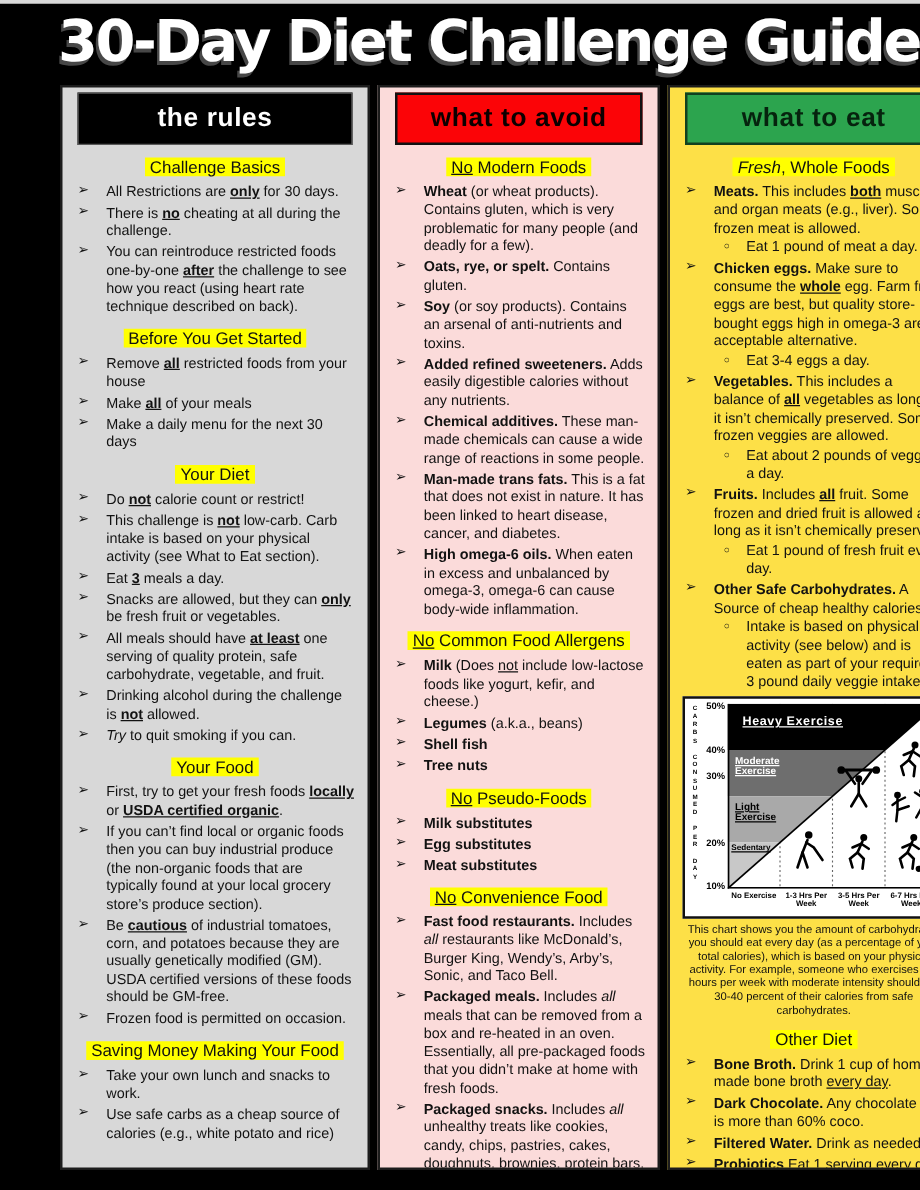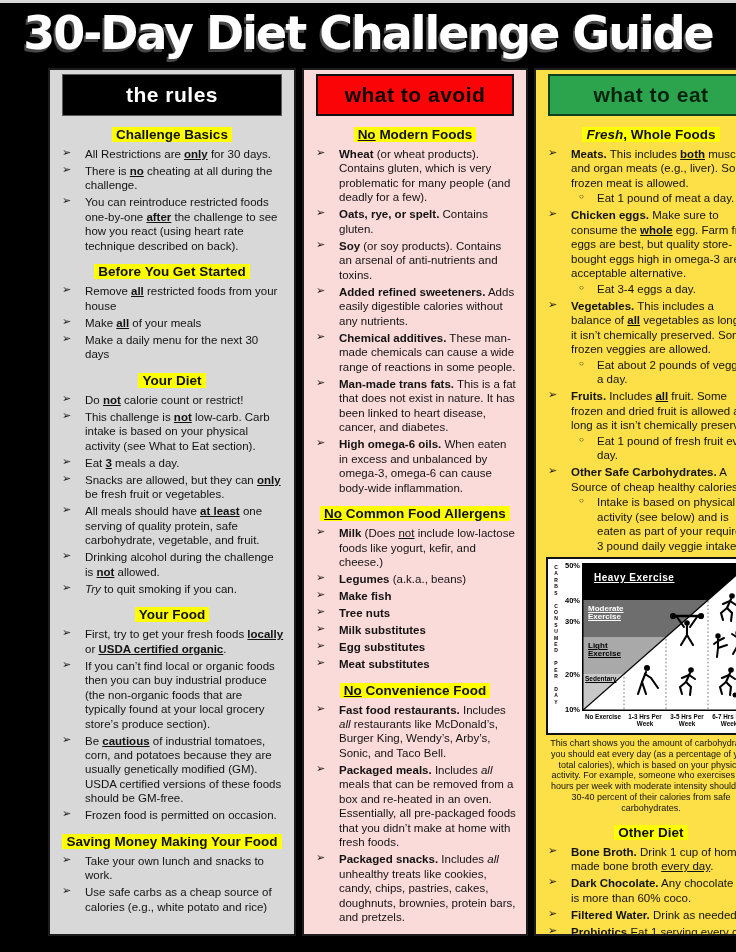--- a/index.html
+++ b/index.html
@@ -1,34 +1,34 @@
 <!DOCTYPE html>
 <html><head>
 <meta charset="utf-8">
 <style>
   html,body{margin:0;padding:0;background:#000;}
   *{box-sizing:border-box;}
   .page{position:relative;width:736px;height:952px;background:#000;overflow:hidden;
         font-family:"Liberation Sans","DejaVu Sans",sans-serif;}
   .top-strip{position:absolute;top:0;left:0;width:736px;height:3px;background:#d9d9d9;}
-  .title{position:absolute;top:6px;left:0;width:736px;text-align:center;color:#fff;
+  .title{position:absolute;top:6px;left:0;width:736px;text-align:right;color:#fff;
          font-family:"DejaVu Sans",sans-serif;font-weight:bold;font-size:46px;
          letter-spacing:-2px;white-space:nowrap;text-shadow:-2px 3px 0 #474747;}
   .cols{position:absolute;top:68px;left:8px;width:720px;height:924px;display:flex;gap:6px;margin-left:40px;}
   .col{height:868px;overflow:hidden;border:2px solid #1c1c1c;padding:0 9px 4px 9px;}
   .col-rules{width:248px;background:#d8d8d8;}
   .col-avoid{width:226px;background:#fbdbda;}
   .col-eat{width:234px;background:#fde047;}
   .col-head{height:42px;margin:4px 3px 8px 3px;display:flex;align-items:center;justify-content:center;
             font-weight:bold;font-size:21px;letter-spacing:.5px;}
   .head-rules{background:#000;color:#fff;border:1px solid #5a5a5a;}
   .head-avoid{background:#fb0407;color:#0c0000;border:2px solid #111;}
   .head-eat{background:#2ca44e;color:#06230e;border:2px solid #11401f;}
   .sec-head{text-align:center;margin:9px 0 4px 0;}
-  .sec-head .hl{background:#ffff00;padding:0 4px;font-weight:bold;font-size:13.5px;color:#111;}
+  .sec-head .hl{background:#ffff00;padding:0 4px;font-weight:normal;font-size:13.5px;color:#111;}
   ul.items{list-style:none;margin:0;padding:0;}
   ul.items>li{position:relative;padding-left:26px;margin:0 0 2.5px 0;
               font-size:11.5px;line-height:1.26;color:#121212;}
   ul.items>li::before{content:"➢";position:absolute;left:3px;top:-1px;font-size:11px;color:#111;}
   ul.sub{list-style:none;margin:1px 0 0 0;padding:0;}
   ul.sub>li{position:relative;padding-left:26px;margin:0 0 1px 0;font-size:11.5px;line-height:1.26;color:#121212;}
   ul.sub>li::before{content:"○";position:absolute;left:8px;top:1px;font-size:8px;color:#111;}
   b{font-weight:bold;} i{font-style:italic;} u{text-decoration:underline;}
   
   .chart-box{position:relative;width:210px;height:178px;margin:4px auto 2px auto;
@@ -118,25 +118,26 @@
             <li><b>Chemical additives.</b> These man-made chemicals can cause a wide range of reactions in some people.</li>
             <li><b>Man-made trans fats.</b> This is a fat that does not exist in nature. It has been linked to heart disease, cancer, and diabetes.</li>
             <li><b>High omega-6 oils.</b> When eaten in excess and unbalanced by omega-3, omega-6 can cause body-wide inflammation.</li>
           </ul>
         </div>
       <div>
           <div class="sec-head"><span class="hl"><u>No</u> Common Food Allergens</span></div>
           <ul class="items">
             <li><b>Milk</b> (Does <u>not</u> include low-lactose foods like yogurt, kefir, and cheese.)</li>
             <li><b>Legumes</b> (a.k.a., beans)</li>
-            <li><b>Make fish</b></li>
+            <li><b>Shell fish</b></li>
             <li><b>Tree nuts</b></li>
           </ul>
         </div>
       <div>
+          <div class="sec-head"><span class="hl"><u>No</u> Pseudo-Foods</span></div>
           <ul class="items">
             <li><b>Milk substitutes</b></li>
             <li><b>Egg substitutes</b></li>
             <li><b>Meat substitutes</b></li>
           </ul>
         </div>
       <div>
           <div class="sec-head"><span class="hl"><u>No</u> Convenience Food</span></div>
           <ul class="items">
             <li><b>Fast food restaurants.</b> Includes <i>all</i> restaurants like McDonald’s, Burger King, Wendy’s, Arby’s, Sonic, and Taco Bell.</li>

